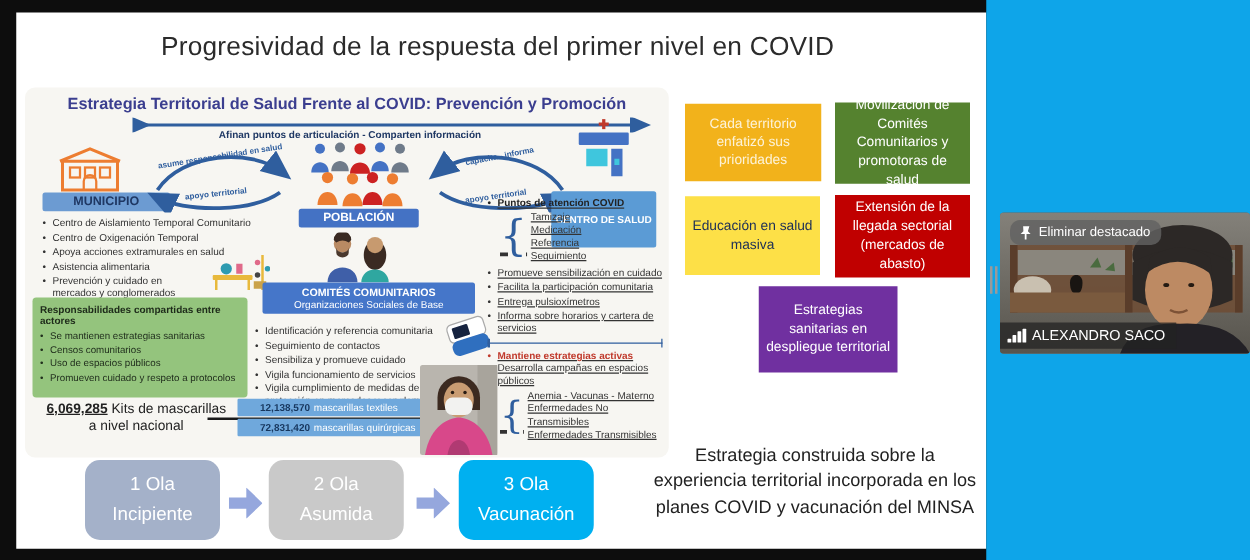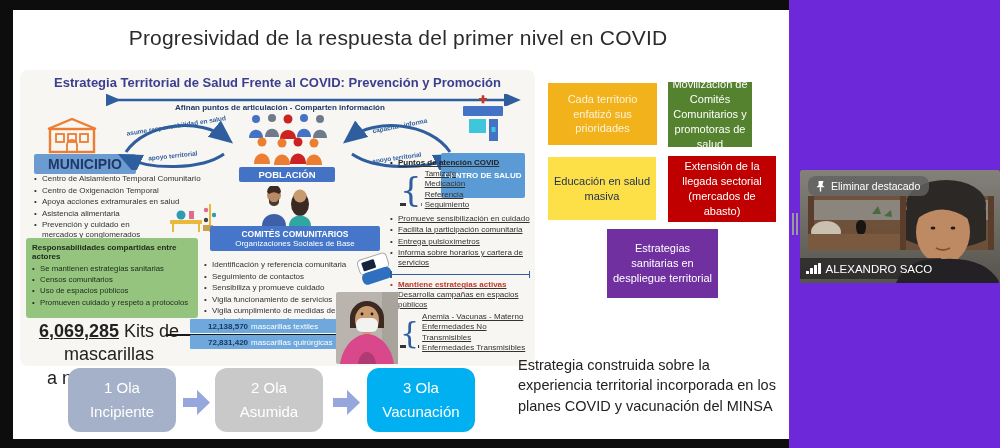--- a/index.html
+++ b/index.html
@@ -5,21 +5,21 @@
   html,body{margin:0;padding:0;background:#0d0d0d;}
   *{box-sizing:border-box;font-family:"Liberation Sans",sans-serif;}
   .app{position:relative;width:1000px;height:448px;background:#0d0d0d;overflow:hidden;}
   .slide{position:absolute;left:13px;top:10px;width:776px;height:429px;background:#ffffff;}
   .slide-title{position:absolute;left:55px;top:16px;width:660px;text-align:center;font-size:21px;color:#2b2b2b;letter-spacing:.2px;}
   
   .diagram{position:absolute;left:7px;top:60px;width:515px;height:296px;background:#f7f6f2;border-radius:8px;}
   .dg-header{position:absolute;left:0;top:5px;width:100%;text-align:center;font-size:13px;font-weight:bold;color:#3b3e8f;}
   .dg-caption{position:absolute;left:105px;top:33px;width:310px;text-align:center;font-size:8px;font-weight:bold;color:#1f3864;}
   .band{position:absolute;text-align:center;border-radius:2px;font-weight:bold;}
-  .band-muni{left:14px;top:84px;width:102px;padding:2px 0;background:#6c9bd2;color:#1f3864;font-size:14px;}
+  .band-muni{left:14px;top:84px;width:102px;padding:2px 0;background:#6c9bd2;color:#1f3864;font-size:10px;}
   .band-pob{left:219px;top:97px;width:96px;padding:2px 10px;background:#4472c4;color:#fff;font-size:9.5px;}
   .band-cs{left:421px;top:83px;width:84px;padding:18px 0;background:#5b9bd5;color:#fff;font-size:8px;}
   .band-com{left:190px;top:156px;width:170px;padding:3px 2px;background:#4576c9;color:#fff;border-radius:2px;text-align:center;}
   .band-com .l1{font-size:8.5px;font-weight:bold;}
   .band-com .l2{font-size:8px;}
   .dg-svg{position:absolute;}
   .arc-label{position:absolute;font-size:6.5px;font-weight:bold;color:#2f5e9e;white-space:nowrap;}
   ul.dots{margin:0;padding:0;list-style:none;}
   ul.dots li{position:relative;padding-left:8px;margin-bottom:1.5px;line-height:1.25;}
   ul.dots li::before{content:"•";position:absolute;left:0;top:0;}
@@ -35,47 +35,47 @@
   .brace{font-family:"DejaVu Serif",serif;color:#2f5e9e;font-weight:400;line-height:.9;}
   .brace.b1{font-size:34px;}
   .brace.b2{font-size:30px;}
   .brace-lines{margin-left:3px;line-height:1.3;}
   .rc-divider{position:relative;width:140px;border-top:1.5px solid #2f5e9e;margin:6px 0 5px 0;}
   .rc-divider::before,.rc-divider::after{content:"";position:absolute;top:-4px;width:1.5px;height:7px;background:#2f5e9e;}
   .rc-divider::before{left:0;}
   .rc-divider::after{right:0;}
   .rc-red{color:#c0392b;font-weight:bold;position:relative;padding-left:8px;margin-bottom:1px;}
   .rc-red::before{content:"•";position:absolute;left:0;color:#c0392b;}
-  .masks{position:absolute;left:10px;top:250px;width:158px;font-size:18px;color:#222;text-align:center;line-height:1.3;}
+  .masks{position:absolute;left:10px;top:250px;width:158px;font-size:11px;color:#222;text-align:center;line-height:1.3;}
   .masks .num{font-weight:bold;text-decoration:underline;}
   .mask-arrow{position:absolute;left:146px;top:264px;width:172px;height:2px;background:#1a1a1a;z-index:1;}
   .mask-arrow::after{content:"";position:absolute;right:-7px;top:-3.5px;border-left:8px solid #1a1a1a;border-top:4.5px solid transparent;border-bottom:4.5px solid transparent;}
   .chip{position:absolute;left:170px;width:148px;height:14px;background:#6fa8dc;border-radius:1px;font-size:8px;color:#fff;display:flex;align-items:center;padding-left:18px;z-index:2;}
   .chip .num{font-weight:bold;color:#17365d;margin-right:3px;}
   .chip1{top:249px;}
   .chip2{top:265px;}
   .woman{position:absolute;left:316px;top:222px;z-index:3;}
   
   .sidebox{position:absolute;display:flex;align-items:center;justify-content:center;text-align:center;font-size:11px;line-height:1.35;padding:4px;}
   .sb-yellow{left:535px;top:73px;width:109px;height:62px;background:#f2b21b;color:#fdf3d8;}
-  .sb-green{left:655px;top:72px;width:84px;height:65px;background:#55822f;color:#fff;}
+  .sb-green{left:655px;top:72px;width:108px;height:65px;background:#55822f;color:#fff;}
   .sb-blue{left:535px;top:147px;width:108px;height:63px;background:#fde047;color:#1c2e57;}
   .sb-red{left:655px;top:146px;width:108px;height:66px;background:#c00000;color:#fff;}
   .sb-purple{left:594px;top:219px;width:111px;height:69px;background:#7030a0;color:#fff;}
-  .footer-note{position:absolute;left:505px;top:345px;width:268px;text-align:left;font-size:14.5px;color:#222;line-height:1.4;}
+  .footer-note{position:absolute;left:505px;top:345px;width:268px;text-align:center;font-size:14.5px;color:#222;line-height:1.4;}
   
   .wave{position:absolute;top:358px;width:108px;height:64px;border-radius:12px;color:#fff;display:flex;flex-direction:column;align-items:center;justify-content:center;font-size:15px;line-height:1.6;}
   .w1{left:55px;background:#a4b1c9;}
   .w2{left:202px;background:#c9c9c9;}
   .w3{left:354px;background:#00b0f0;}
   .flow-arrow{position:absolute;top:380px;width:27px;height:25px;background:#95a7dd;clip-path:polygon(0 32%,52% 32%,52% 0,100% 50%,52% 100%,52% 68%,0 68%);}
   .fa1{left:170px;}
   .fa2{left:320px;}
   
-  .panel{position:absolute;left:789px;top:0;width:211px;height:448px;background:#6d28d9;padding-left:27px;}
+  .panel{position:absolute;left:789px;top:0;width:211px;height:448px;background:#0ea5e9;padding-left:27px;}
   .resize-handle{position:absolute;left:3px;top:213px;width:7px;height:22px;display:flex;gap:2px;cursor:col-resize;}
   .resize-handle span{width:2px;height:100%;background:#9a9a9a;}
   .video-tile{position:absolute;left:11px;top:170px;width:200px;height:113px;border-radius:3px;overflow:hidden;background:#6b6860;}
   .pin-pill{position:absolute;left:8px;top:6px;height:20px;display:flex;align-items:center;gap:5px;background:rgba(98,98,98,.82);border-radius:8px;padding:0 9px 0 7px;color:#fff;font-size:10.5px;cursor:pointer;}
   .name-tag{position:absolute;left:0;bottom:4px;height:21px;display:flex;align-items:center;gap:5px;background:rgba(35,35,35,.75);padding:0 9px 0 6px;color:#fff;font-size:11.5px;}
   .bars{display:flex;align-items:flex-end;gap:1.5px;height:11px;}
   .bars span{width:2.5px;background:#fff;border-radius:.5px;}
   .bars .b1{height:3px;}.bars .b2{height:6px;}.bars .b3{height:9px;}.bars .b4{height:11px;}
 </style>
 </head>

